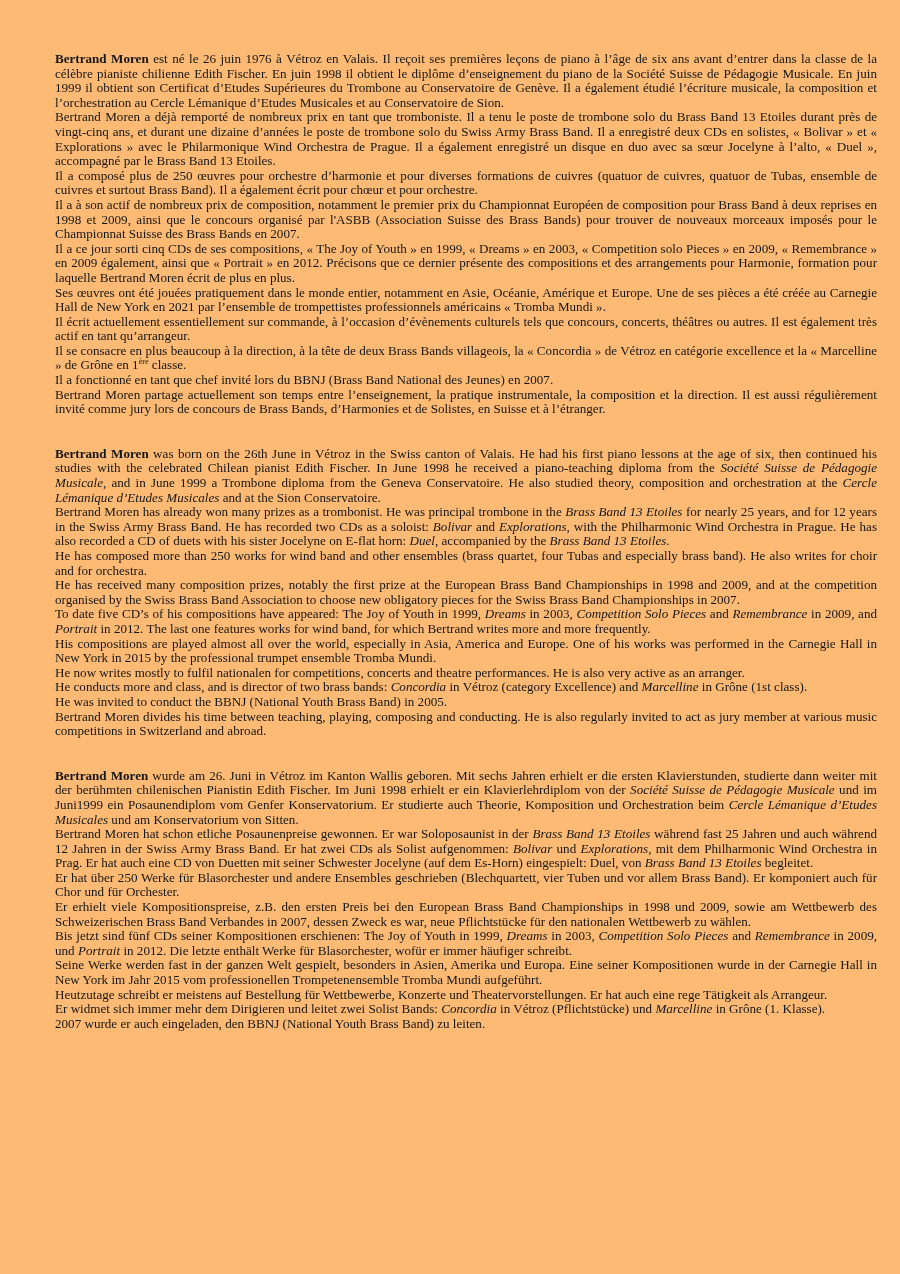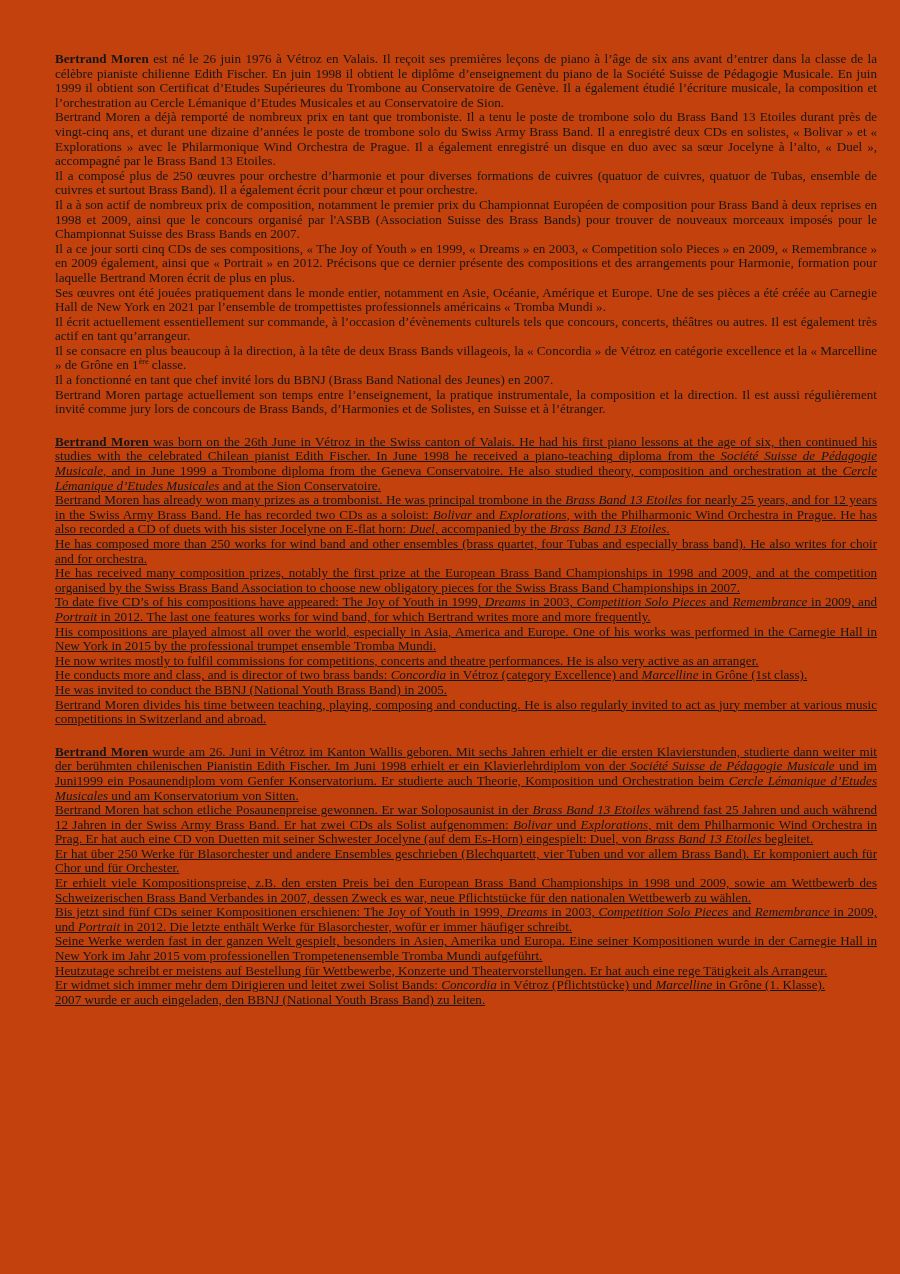--- a/index.html
+++ b/index.html
@@ -5,31 +5,30 @@
   html, body {
     margin: 0;
     padding: 0;
     background: #ffffff;
   }
   .page {
     position: relative;
     width: 900px;
     height: 1274px;
     box-sizing: border-box;
-    background: #c2410c;
+    background: #fdba74;
     padding: 52px 23px 0 55px;
     font-family: "Liberation Serif", "DejaVu Serif", serif;
     font-size: 13.1px;
     line-height: 14.6px;
     color: #161616;
     overflow: hidden;
   }
   .doc-section + .doc-section {
-    margin-top: 18px;
-    text-decoration: underline;
+    margin-top: 30px;
   }
   p.para {
     margin: 0;
     padding: 0;
     text-align: justify;
     text-justify: inter-word;
   }
   .run-bold { font-weight: bold; }
   .run-italic { font-style: italic; }
   sup.run-superscript {
@@ -54,21 +53,21 @@
       <p class="para"><span class="run-regular">Il a fonctionné en tant que chef invité lors du BBNJ (Brass Band National des Jeunes) en 2007.</span></p>
       <p class="para"><span class="run-regular">Bertrand Moren partage actuellement son temps entre l’enseignement, la pratique instrumentale, la composition et la direction. Il est aussi régulièrement invité comme jury lors de concours de Brass Bands, d’Harmonies et de Solistes, en Suisse et à l’étranger.</span></p>
     </section>
   <section class="doc-section">
       <p class="para"><span class="run-bold">Bertrand Moren</span><span class="run-regular"> was born on the 26th June in Vétroz in the Swiss canton of Valais. He had his first piano lessons at the age of six, then continued his studies with the celebrated Chilean pianist Edith Fischer. In June 1998 he received a piano-teaching diploma from the </span><span class="run-italic">Société Suisse de Pédagogie Musicale</span><span class="run-regular">, and in June 1999 a Trombone diploma from the Geneva Conservatoire. He also studied theory, composition and orchestration at the </span><span class="run-italic">Cercle Lémanique d’Etudes Musicales</span><span class="run-regular"> and at the Sion Conservatoire.</span></p>
       <p class="para"><span class="run-regular">Bertrand Moren has already won many prizes as a trombonist. He was principal trombone in the </span><span class="run-italic">Brass Band 13 Etoiles</span><span class="run-regular"> for nearly 25 years, and for 12 years in the Swiss Army Brass Band. He has recorded two CDs as a soloist: </span><span class="run-italic">Bolivar</span><span class="run-regular"> and </span><span class="run-italic">Explorations</span><span class="run-regular">, with the Philharmonic Wind Orchestra in Prague. He has also recorded a CD of duets with his sister Jocelyne on E-flat horn: </span><span class="run-italic">Duel</span><span class="run-regular">, accompanied by the </span><span class="run-italic">Brass Band 13</span><span class="run-regular"> </span><span class="run-italic">Etoiles</span><span class="run-regular">.</span></p>
       <p class="para"><span class="run-regular">He has composed more than 250 works for wind band and other ensembles (brass quartet, four Tubas and especially brass band). He also writes for choir and for orchestra.</span></p>
       <p class="para"><span class="run-regular">He has received many composition prizes, notably the first prize at the European Brass Band Championships in 1998 and 2009, and at the competition organised by the Swiss Brass Band Association to choose new obligatory pieces for the Swiss Brass Band Championships in 2007.</span></p>
       <p class="para"><span class="run-regular">To date five CD’s of his compositions have appeared: The Joy of Youth in 1999, </span><span class="run-italic">Dreams</span><span class="run-regular"> in 2003, </span><span class="run-italic">Competition Solo Pieces</span><span class="run-regular"> and </span><span class="run-italic">Remembrance</span><span class="run-regular"> in 2009, and </span><span class="run-italic">Portrait</span><span class="run-regular"> in 2012. The last one features works for wind band, for which Bertrand writes more and more frequently.</span></p>
       <p class="para"><span class="run-regular">His compositions are played almost all over the world, especially in Asia, America and Europe. One of his works was performed in the Carnegie Hall in New York in 2015 by the professional trumpet ensemble Tromba Mundi.</span></p>
-      <p class="para"><span class="run-regular">He now writes mostly to fulfil commissions for competitions, concerts and theatre performances. He is also very active as an arranger.</span></p>
+      <p class="para"><span class="run-regular">He now writes mostly to fulfil nationalen for competitions, concerts and theatre performances. He is also very active as an arranger.</span></p>
       <p class="para"><span class="run-regular">He conducts more and class, and is director of two brass bands: </span><span class="run-italic">Concordia</span><span class="run-regular"> in Vétroz (category Excellence) and </span><span class="run-italic">Marcelline</span><span class="run-regular"> in Grône (1st class).</span></p>
       <p class="para"><span class="run-regular">He was invited to conduct the BBNJ (National Youth Brass Band) in 2005.</span></p>
       <p class="para"><span class="run-regular">Bertrand Moren divides his time between teaching, playing, composing and conducting. He is also regularly invited to act as jury member at various music competitions in Switzerland and abroad.</span></p>
     </section>
   <section class="doc-section">
       <p class="para"><span class="run-bold">Bertrand Moren</span><span class="run-regular"> wurde am 26. Juni in Vétroz im Kanton Wallis geboren. Mit sechs Jahren erhielt er die ersten Klavierstunden, studierte dann weiter mit der berühmten chilenischen Pianistin Edith Fischer. Im Juni 1998 erhielt er ein Klavierlehrdiplom von der </span><span class="run-italic">Société Suisse de Pédagogie Musicale</span><span class="run-regular"> und im Juni1999 ein Posaunendiplom vom Genfer Konservatorium. Er studierte auch Theorie, Komposition und Orchestration beim </span><span class="run-italic">Cercle Lémanique d’Etudes Musicales</span><span class="run-regular"> und am Konservatorium von Sitten.</span></p>
       <p class="para"><span class="run-regular">Bertrand Moren hat schon etliche Posaunenpreise gewonnen. Er war Soloposaunist in der </span><span class="run-italic">Brass Band 13 Etoiles</span><span class="run-regular"> während fast 25 Jahren und auch während 12 Jahren in der Swiss Army Brass Band. Er hat zwei CDs als Solist aufgenommen: </span><span class="run-italic">Bolivar</span><span class="run-regular"> und </span><span class="run-italic">Explorations</span><span class="run-regular">, mit dem Philharmonic Wind Orchestra in Prag. Er hat auch eine CD von Duetten mit seiner Schwester Jocelyne (auf dem Es-Horn) eingespielt: Duel, von </span><span class="run-italic">Brass Band 13 Etoiles</span><span class="run-regular"> begleitet.</span></p>
       <p class="para"><span class="run-regular">Er hat über 250 Werke für Blasorchester und andere Ensembles geschrieben (Blechquartett, vier Tuben und vor allem Brass Band). Er komponiert auch für Chor und für Orchester.</span></p>
       <p class="para"><span class="run-regular">Er erhielt viele Kompositionspreise, z.B. den ersten Preis bei den European Brass Band Championships in 1998 und 2009, sowie am Wettbewerb des Schweizerischen Brass Band Verbandes in 2007, dessen Zweck es war, neue Pflichtstücke für den nationalen Wettbewerb zu wählen.</span></p>
       <p class="para"><span class="run-regular">Bis jetzt sind fünf CDs seiner Kompositionen erschienen: The Joy of Youth in 1999, </span><span class="run-italic">Dreams</span><span class="run-regular"> in 2003, </span><span class="run-italic">Competition Solo Pieces</span><span class="run-regular"> and </span><span class="run-italic">Remembrance</span><span class="run-regular"> in 2009, und </span><span class="run-italic">Portrait</span><span class="run-regular"> in 2012. Die letzte enthält Werke für Blasorchester, wofür er immer häufiger schreibt.</span></p>

